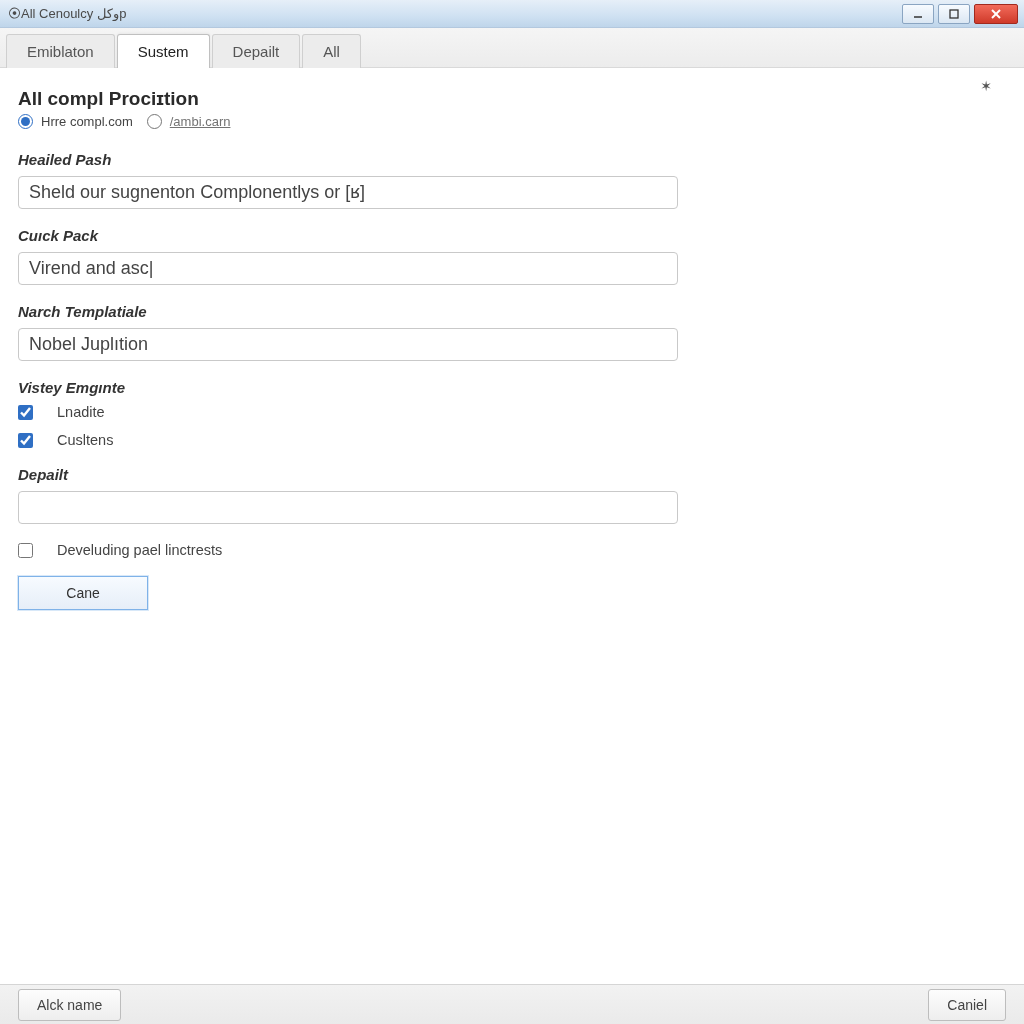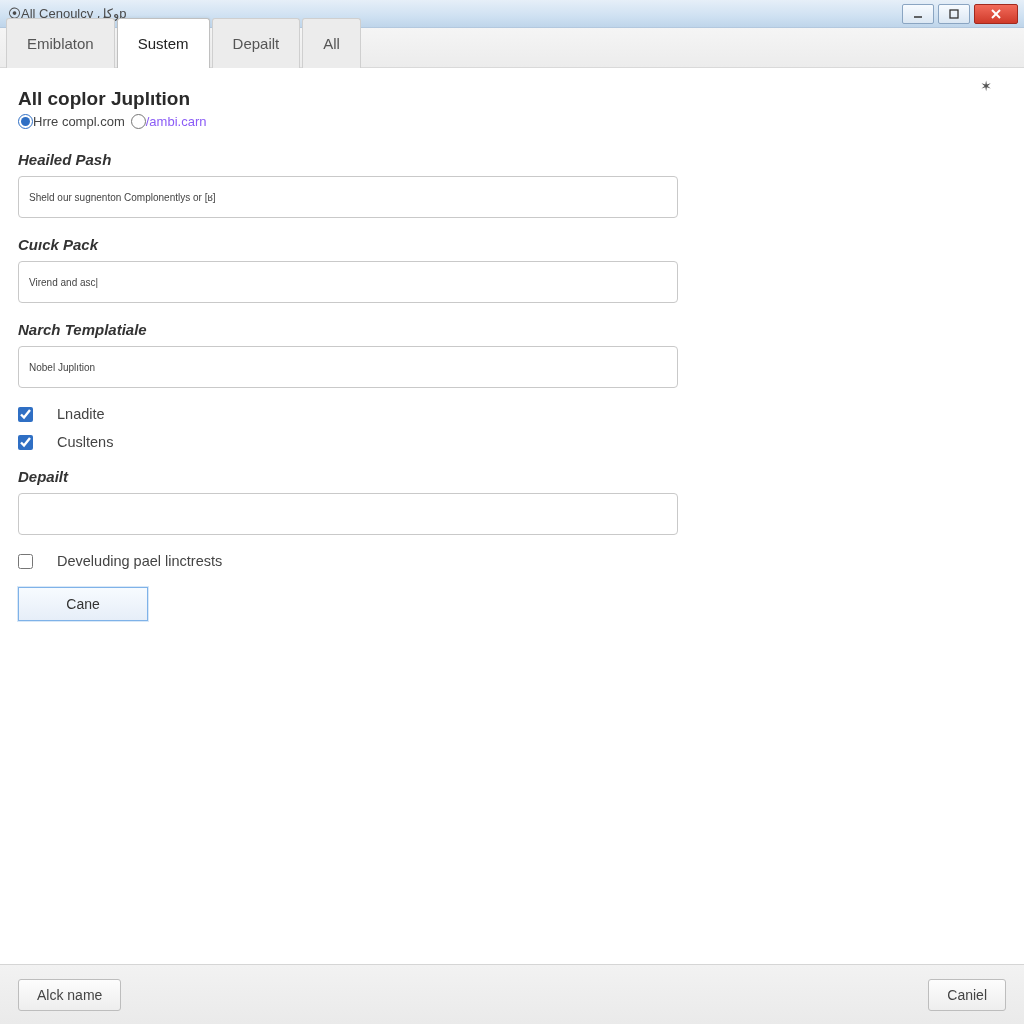--- a/index.html
+++ b/index.html
@@ -48,21 +48,21 @@
   .tabs {
     display: flex;
     padding: 4px 6px 0 6px;
     background: linear-gradient(to bottom, #f5f5f5, #ececec);
     border-bottom: 1px solid #d9d9d9;
     height: 40px;
     align-items: flex-end;
     gap: 2px;
   }
   .tab {
-    padding: 16px 20px;
+    padding: 8px 20px;
     border: 1px solid #cfcfcf;
     border-bottom: none;
     background: #ececec;
     color: #555;
     font-size: 15px;
     border-radius: 3px 3px 0 0;
     cursor: default;
     position: relative;
     top: 1px;
   }
@@ -91,43 +91,44 @@
   }
   h2.page-title {
     font-size: 19px;
     font-weight: bold;
     color: #2a2a2a;
     margin-bottom: 4px;
   }
   .radio-row {
     display: flex;
     align-items: flex-end;
+    gap: 8px;
     font-size: 13px;
     color: #444;
     margin-bottom: 22px;
   }
-  .radio-row .link { color: #8b5cf6; cursor: pointer; }
+  .radio-row .link { color: #737373; text-decoration: underline; cursor: pointer; }
   input[type="radio"], input[type="checkbox"] { accent-color: #2f6fc4; width:15px; height:15px; }
 
   .field-group { margin-bottom: 18px; max-width: 660px; }
   .field-group .label {
     font-weight: bold;
     font-size: 15px;
     color: #333;
     margin-bottom: 8px;
     display: block;
     font-style: italic;
   }
   .text-input {
     width: 100%;
-    height: 42px;
+    height: 33px;
     border: 1px solid #c9c9c9;
     border-radius: 4px;
     padding: 0 10px;
-    font-size: 10px;
+    font-size: 18px;
     color: #444;
     outline: none;
     background: #fff;
   }
 
   .check-list { margin-top: 6px; }
   .check-list label {
     display: flex;
     align-items: center;
     gap: 24px;
@@ -146,21 +147,21 @@
     color: #333;
     font-size: 14px;
     text-align: center;
     cursor: pointer;
     margin-top: 6px;
     box-shadow: 0 0 0 1px rgba(127,178,232,0.3);
   }
 
   
   .footer {
-    height: 60px;
+    height: 40px;
     background: linear-gradient(to bottom, #f2f2f2, #eaeaea);
     border-top: 1px solid #d5d5d5;
     display: flex;
     align-items: center;
     padding: 0 18px;
     justify-content: space-between;
   }
   .footer-btn {
     padding: 7px 18px;
     background: linear-gradient(to bottom, #fdfdfd, #eeeeee);
@@ -199,21 +200,21 @@
 <div class="tabs">
   <div class="tab">Emiblaton</div>
   <div class="tab active">Sustem</div>
   <div class="tab">Depailt</div>
   <div class="tab">All</div>
 </div>
 
 <div class="main">
   <span class="close-x">✶</span>
 
-  <h2 class="page-title">All coplor Juplıtion</h2>
+  <h2 class="page-title">All compl Prociɪtion</h2>
 
   <div class="radio-row">
     <input type="radio" name="src" checked="" style="">
     <span>Hrre compl.com</span>
     <input type="radio" name="src" style="margin-left: 6px;">
     <span class="link">/ambi.carn</span>
   </div>
 
   <div class="field-group">
     <span class="label">Heailed Pash</span>
@@ -224,20 +225,21 @@
     <span class="label">Cuıck Pack</span>
     <input class="text-input" value="Virend and asc|" style="">
   </div>
 
   <div class="field-group">
     <span class="label">Narch Templatiale</span>
     <input class="text-input" value="Nobel Juplıtion" style="">
   </div>
 
   <div class="field-group">
+    <span class="label">Vistey Emgınte</span>
     <div class="check-list">
       <label>
         <input type="checkbox" checked="" style="">
         <span>Lnadite</span>
       </label>
       <label>
         <input type="checkbox" checked="" style="">
         <span>Cusltens</span>
       </label>
     </div>

